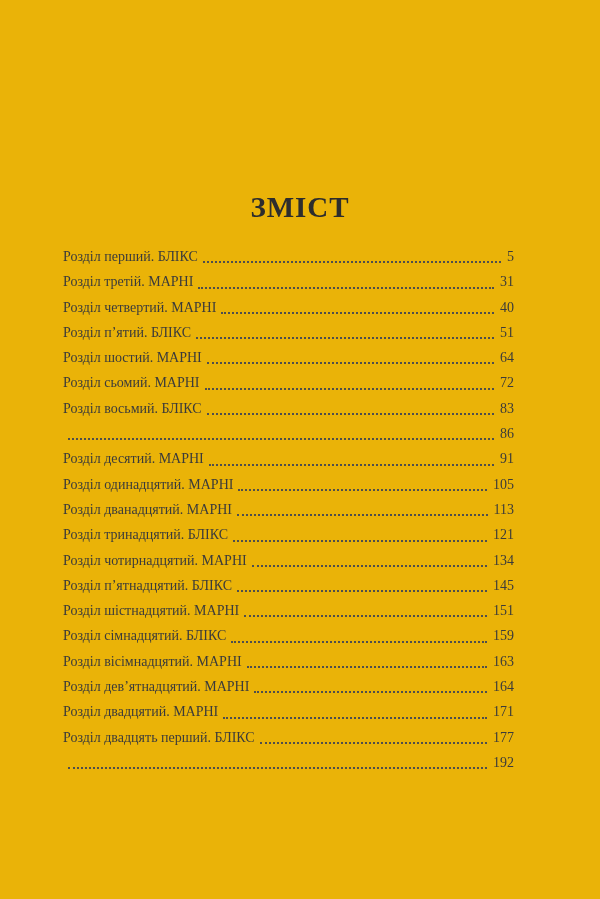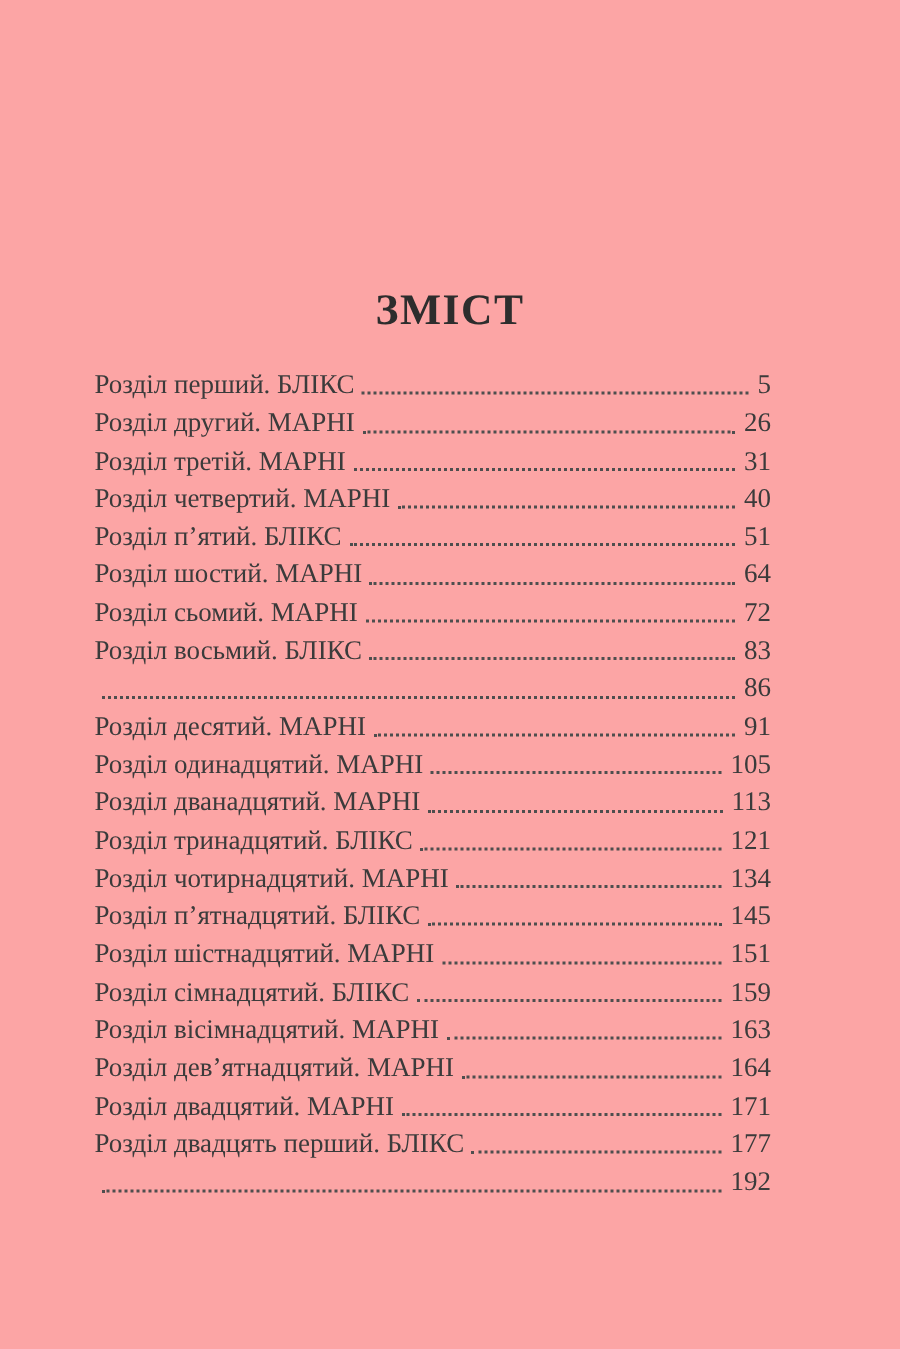--- a/index.html
+++ b/index.html
@@ -4,21 +4,21 @@
 <style>
   html, body {
     margin: 0;
     padding: 0;
     background: #ffffff;
   }
   .page {
     position: relative;
     width: 600px;
     height: 899px;
-    background: #fca5a5;
+    background: #eab308;
     font-family: "Liberation Serif", serif;
     color: #3b3b3b;
     overflow: hidden;
   }
   .page-title {
     position: absolute;
     top: 192px;
     left: 0;
     width: 100%;
     margin: 0;
@@ -34,21 +34,21 @@
     top: 244px;
     left: 63px;
     right: 86px;
     margin: 0;
     padding: 0;
     list-style: none;
   }
   .toc-row {
     display: flex;
     align-items: center;
-    font-size: 18px;
+    font-size: 14px;
     line-height: 25.3px;
     white-space: nowrap;
   }
   .toc-label {
     flex: 0 0 auto;
     color: #3b3b3b;
   }
   .toc-leader {
     flex: 1 1 auto;
     min-width: 12px;
@@ -68,25 +68,20 @@
 <div class="page">
   <h1 class="page-title">ЗМІСТ</h1>
 
   <ul class="toc-list">
   <li class="toc-row">
     <span class="toc-label">Розділ перший. БЛІКС</span>
     <span class="toc-leader"></span>
     <span class="toc-page">5</span>
   </li>
 
-  <li class="toc-row">
-    <span class="toc-label">Розділ другий. МАРНІ</span>
-    <span class="toc-leader"></span>
-    <span class="toc-page">26</span>
-  </li>
 
   <li class="toc-row">
     <span class="toc-label">Розділ третій. МАРНІ</span>
     <span class="toc-leader"></span>
     <span class="toc-page">31</span>
   </li>
 
   <li class="toc-row">
     <span class="toc-label">Розділ четвертий. МАРНІ</span>
     <span class="toc-leader"></span>

